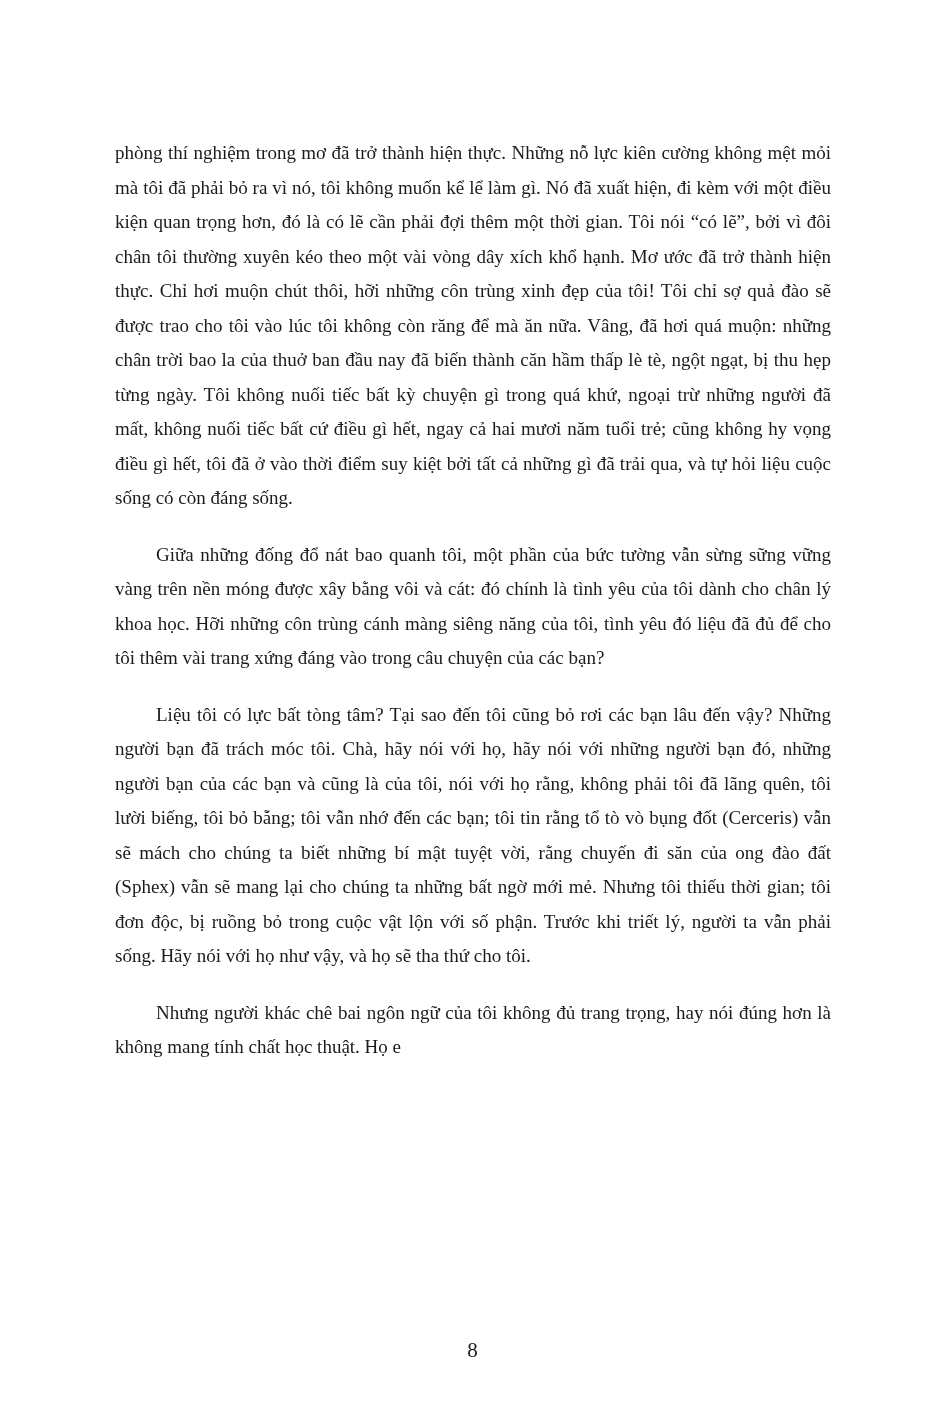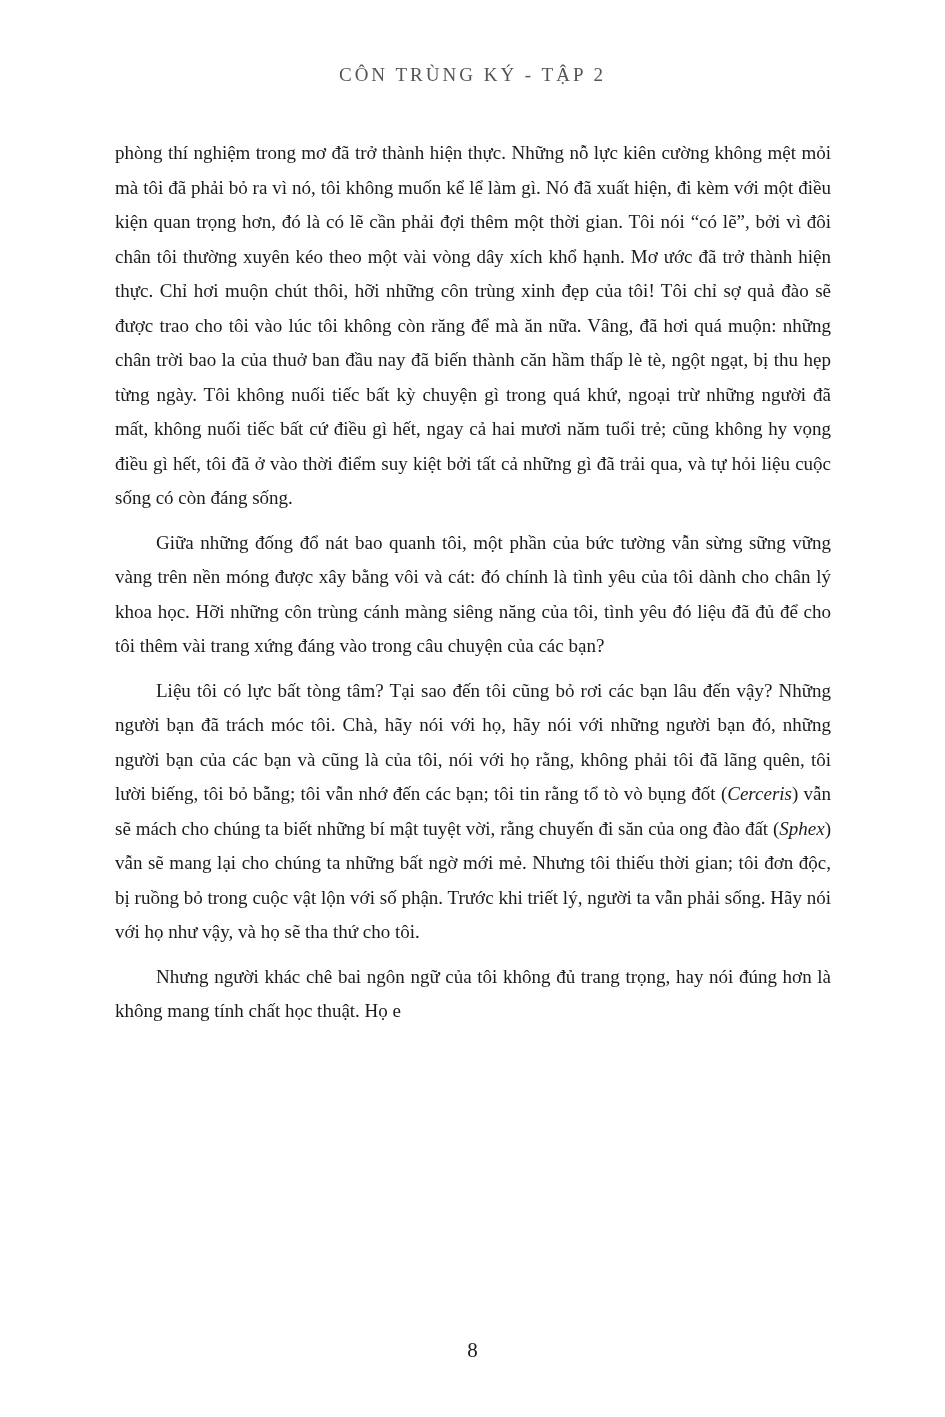--- a/index.html
+++ b/index.html
@@ -41,47 +41,45 @@
     font-size: 19px;
     line-height: 34.5px;
     color: var(--text, #1b1b1b);
   }
 
   .text-body p.para {
     margin: 0;
   }
 
   .text-body p.para + p.para {
-    margin-top: 10px;
+    margin-top: 22px;
   }
 
   .text-body p.para.indent {
     text-indent: 41px;
   }
 
   .text-body span.italic {
-    font-style: italic;
   }
 
   .page-number {
     position: absolute;
     top: 1338px;
     left: 0;
     width: 100%;
     text-align: center;
     font-size: 21px;
     color: var(--text, #2a2a2a);
   }
 </style>
 </head>
 <body>
 
 <div class="book-page" style="--bg: #ffffff; --text: #1b1b1b; --header: #545454;">
 
-  <div class="running-header">CÔN TRÙNG KÝ - TẬP 2</div>
 
   <div class="text-body">
       <p class="para"><span class="">phòng thí nghiệm trong mơ đã trở thành hiện thực. Những nỗ lực kiên cường không mệt mỏi mà tôi đã phải bỏ ra vì nó, tôi không muốn kể lể làm gì. Nó đã xuất hiện, đi kèm với một điều kiện quan trọng hơn, đó là có lẽ cần phải đợi thêm một thời gian. Tôi nói “có lẽ”, bởi vì đôi chân tôi thường xuyên kéo theo một vài vòng dây xích khổ hạnh. Mơ ước đã trở thành hiện thực. Chỉ hơi muộn chút thôi, hỡi những côn trùng xinh đẹp của tôi! Tôi chỉ sợ quả đào sẽ được trao cho tôi vào lúc tôi không còn răng để mà ăn nữa. Vâng, đã hơi quá muộn: những chân trời bao la của thuở ban đầu nay đã biến thành căn hầm thấp lè tè, ngột ngạt, bị thu hẹp từng ngày. Tôi không nuối tiếc bất kỳ chuyện gì trong quá khứ, ngoại trừ những người đã mất, không nuối tiếc bất cứ điều gì hết, ngay cả hai mươi năm tuổi trẻ; cũng không hy vọng điều gì hết, tôi đã ở vào thời điểm suy kiệt bởi tất cả những gì đã trải qua, và tự hỏi liệu cuộc sống có còn đáng sống.</span></p>
       <p class="para indent"><span class="">Giữa những đống đổ nát bao quanh tôi, một phần của bức tường vẫn sừng sững vững vàng trên nền móng được xây bằng vôi và cát: đó chính là tình yêu của tôi dành cho chân lý khoa học. Hỡi những côn trùng cánh màng siêng năng của tôi, tình yêu đó liệu đã đủ để cho tôi thêm vài trang xứng đáng vào trong câu chuyện của các bạn?</span></p>
       <p class="para indent"><span class="">Liệu tôi có lực bất tòng tâm? Tại sao đến tôi cũng bỏ rơi các bạn lâu đến vậy? Những người bạn đã trách móc tôi. Chà, hãy nói với họ, hãy nói với những người bạn đó, những người bạn của các bạn và cũng là của tôi, nói với họ rằng, không phải tôi đã lãng quên, tôi lười biếng, tôi bỏ bẵng; tôi vẫn nhớ đến các bạn; tôi tin rằng tổ tò vò bụng đốt (</span><span class="italic">Cerceris</span><span class="">) vẫn sẽ mách cho chúng ta biết những bí mật tuyệt vời, rằng chuyến đi săn của ong đào đất (</span><span class="italic">Sphex</span><span class="">) vẫn sẽ mang lại cho chúng ta những bất ngờ mới mẻ. Nhưng tôi thiếu thời gian; tôi đơn độc, bị ruồng bỏ trong cuộc vật lộn với số phận. Trước khi triết lý, người ta vẫn phải sống. Hãy nói với họ như vậy, và họ sẽ tha thứ cho tôi.</span></p>
       <p class="para indent"><span class="">Nhưng người khác chê bai ngôn ngữ của tôi không đủ trang trọng, hay nói đúng hơn là không mang tính chất học thuật. Họ e</span></p>
     </div>
 
   <div class="page-number">8</div>
 

